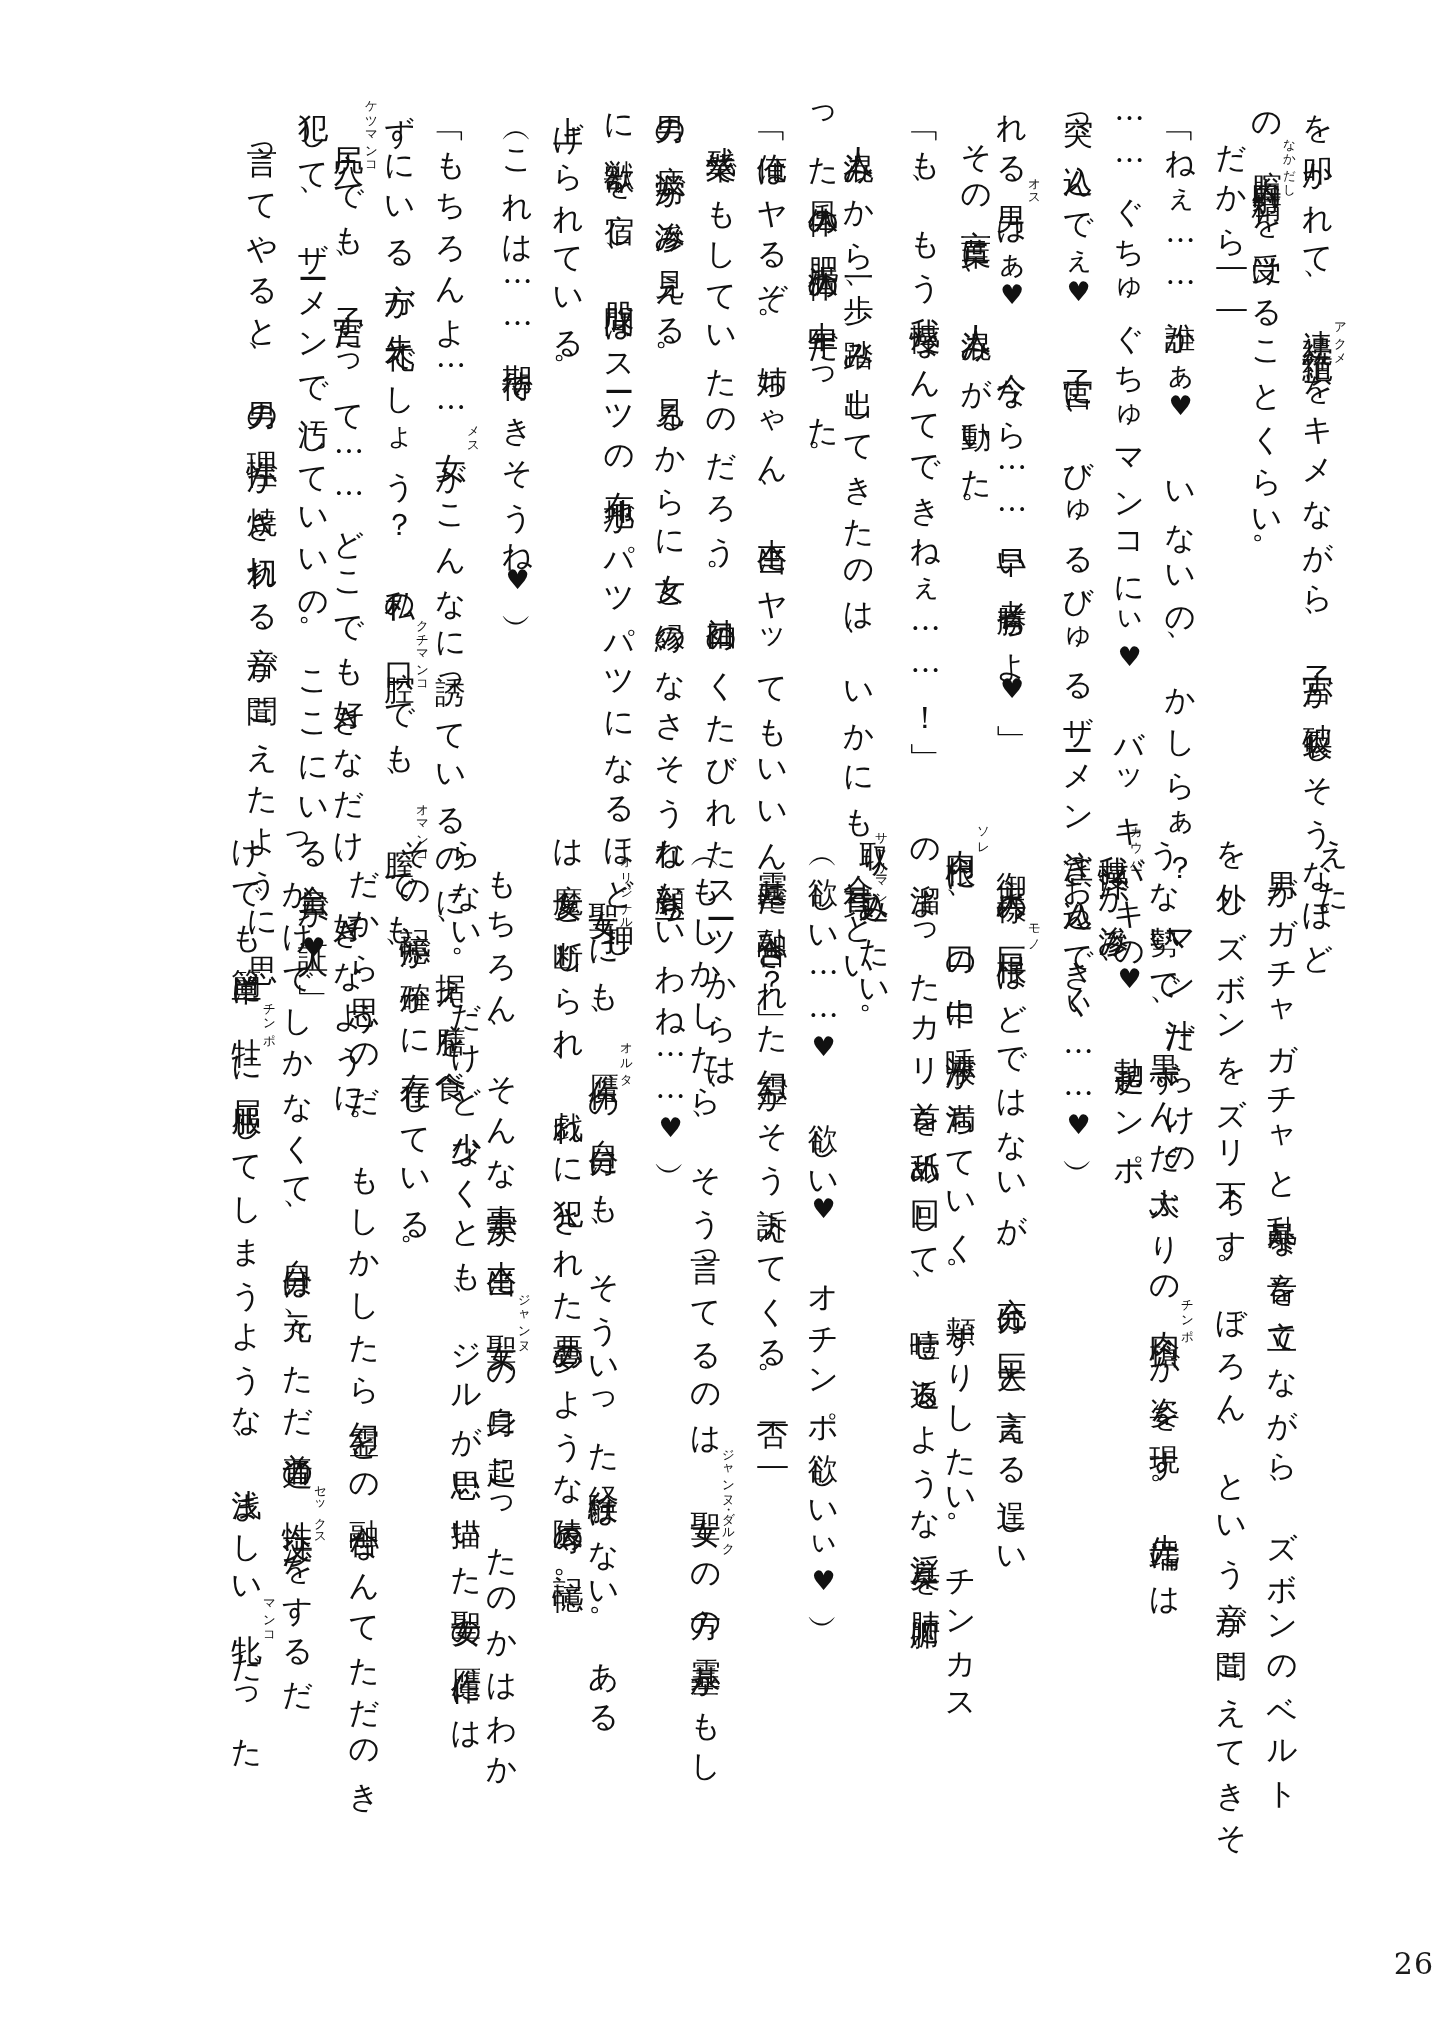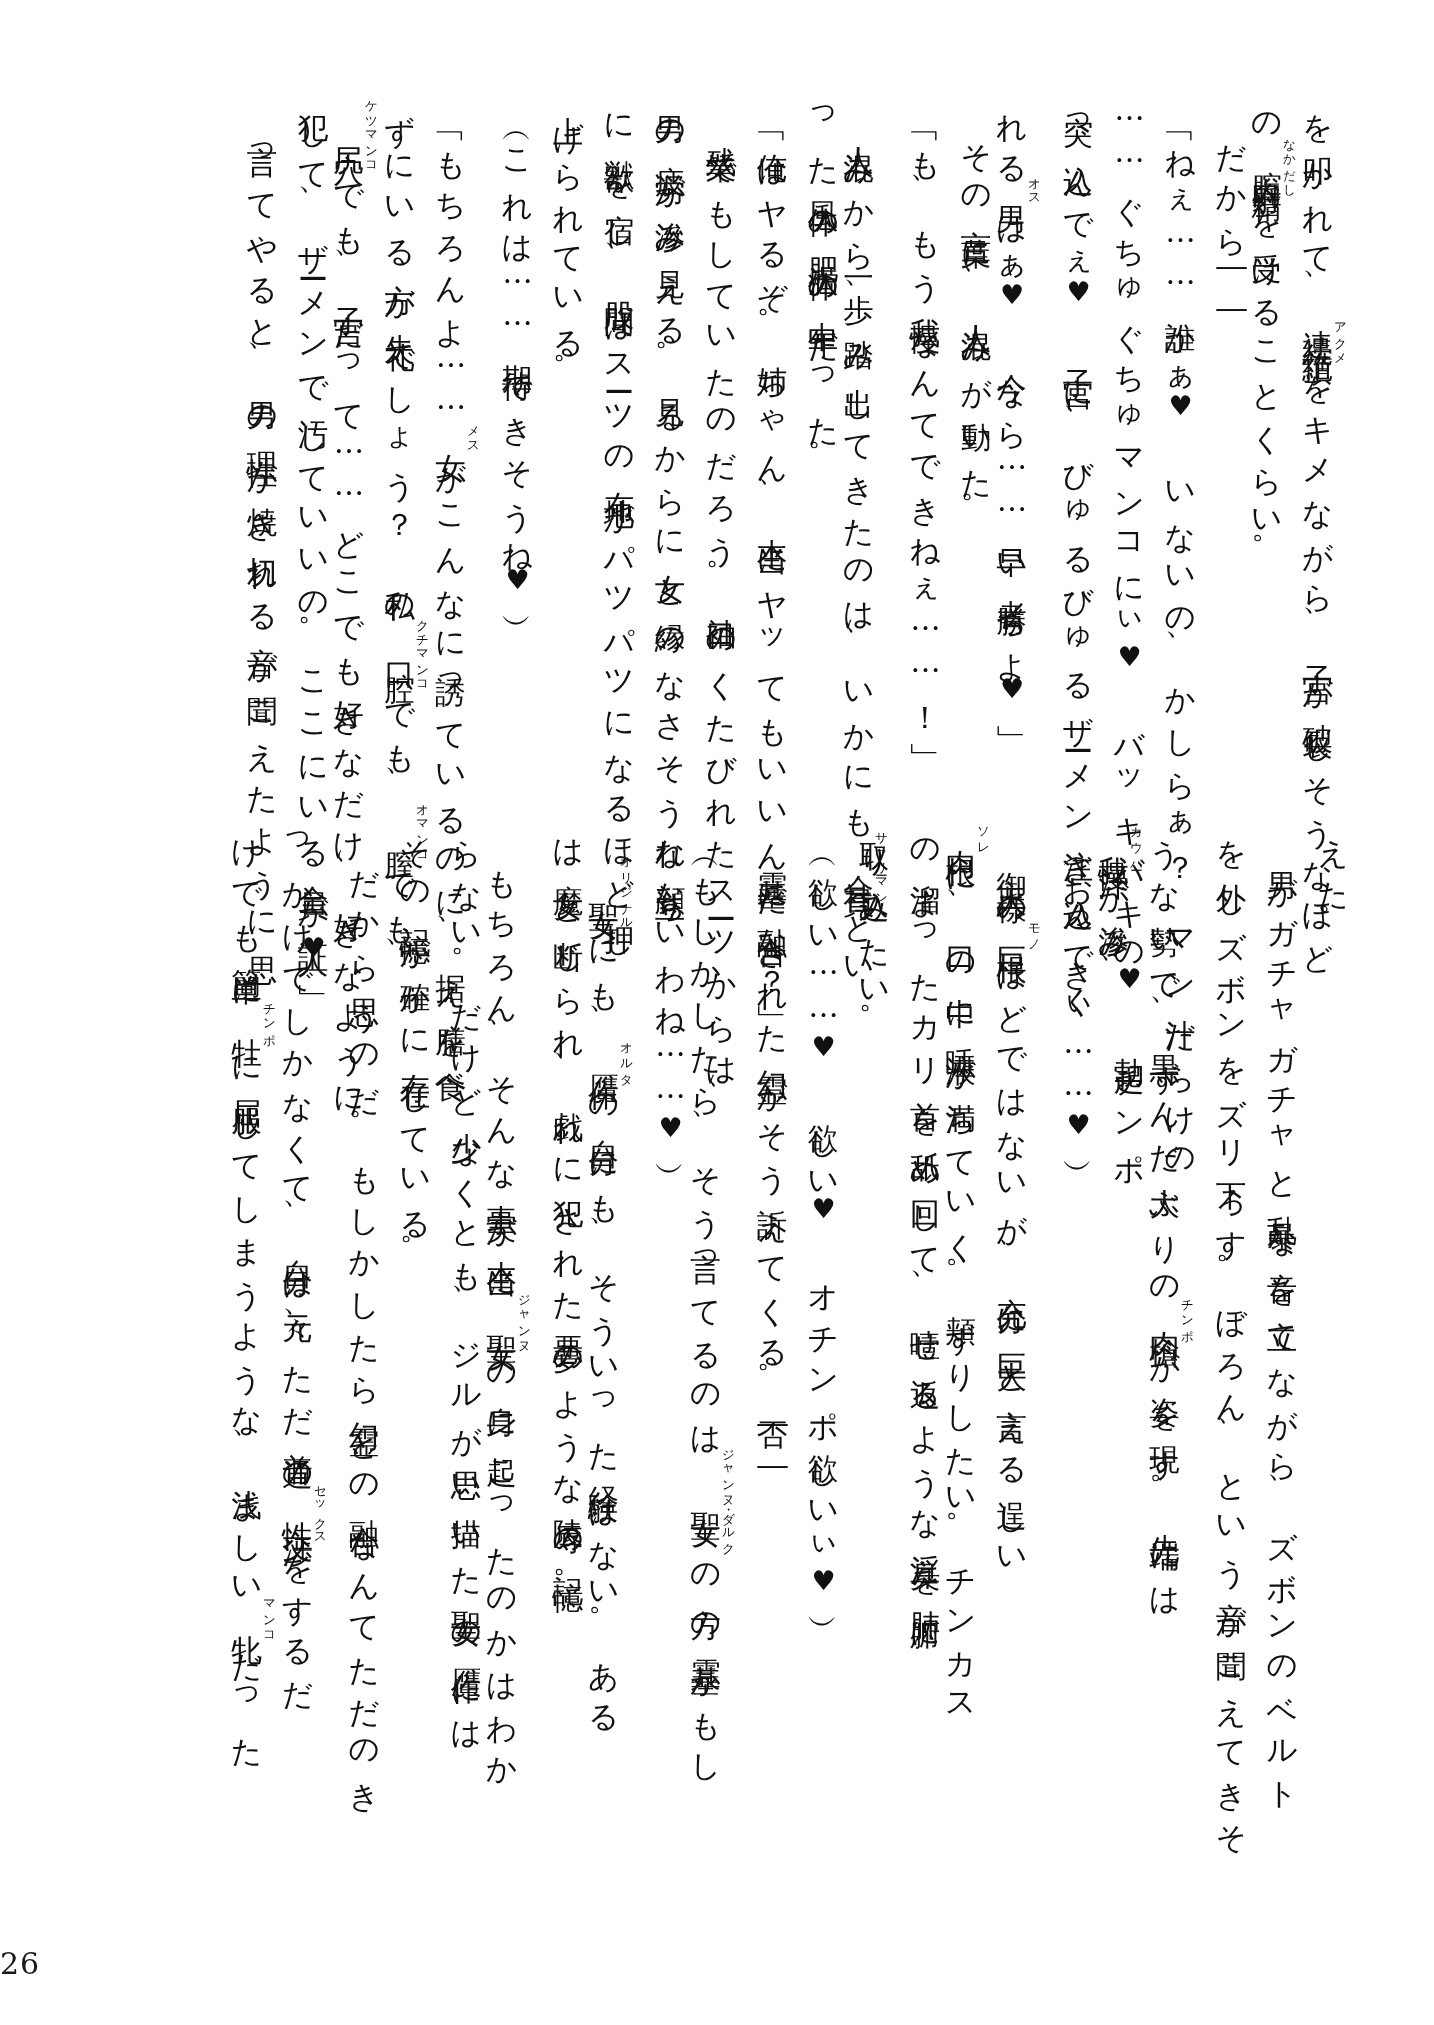--- a/index.html
+++ b/index.html
@@ -56,21 +56,21 @@
   }
 
   .heart { font-size: 27px; letter-spacing: 2px; }
 
   
   #folio {
     position: absolute;
     left: 0;
     right: 0;
     top: 1946px;
-    text-align: left;
+    text-align: right;
     font-family: "DejaVu Serif", "Liberation Serif", serif;
     font-size: 30px;
     color: #1a1a1a;
     letter-spacing: 1px;
   }
 
   
   #block-upper {
     top: 92px;
     right: 86px;

